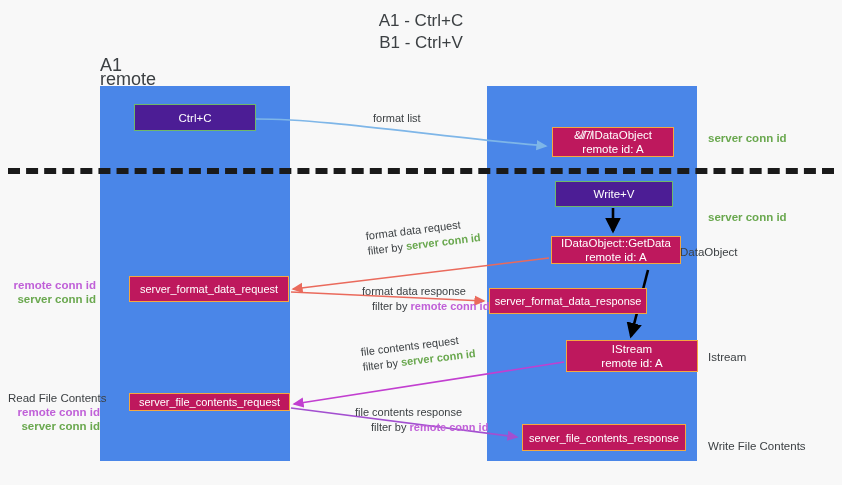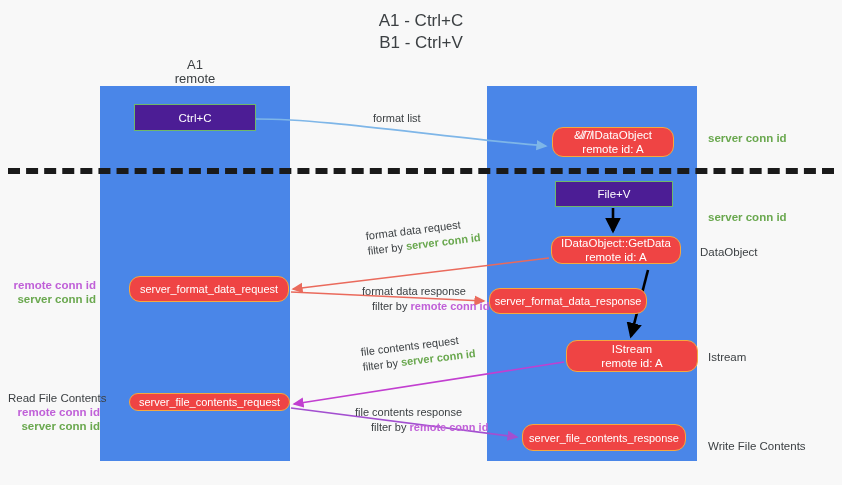--- a/index.html
+++ b/index.html
@@ -29,22 +29,21 @@
     left: 0; top: 10px;
     width: 842px;
     text-align: center;
     font-size: 17px;
     line-height: 22px;
     color: #3c4043;
   }
 
   
   .col-header {
-    text-align: center;
-    font-size: 13px;
+    font-size: 18px;
     line-height: 14px;
     color: #3c4043;
   }
   #col-a1 { left: 100px; top: 58px; width: 190px; }
   #col-b1 { left: 487px; top: 58px; width: 210px; }
 
   
   .lane {
     background: #4a86e8;
   }
@@ -58,21 +57,21 @@
     flex-direction: column;
     align-items: center;
     justify-content: center;
     text-align: center;
     color: #ffffff;
     font-size: 11.5px;
     line-height: 14px;
     border: 1px solid rgba(255,255,255,0.35);
   }
   .box.green { background: #4c1d95; border-color: #6fb869; }
-  .box.orange { background: #ef4444; border-color: #f5a83f; border-radius: 11px; }
+  .box.orange { background: #be185d; border-color: #f5a83f; }
   .box .l2 { display: block; }
 
   #box-ctrlc  { left: 134px; top: 104px; width: 122px; height: 27px; }
   #box-idataobject { left: 552px; top: 127px; width: 122px; height: 30px; }
   #box-ctrlv  { left: 555px; top: 181px; width: 118px; height: 26px; }
   #box-getdata { left: 551px; top: 236px; width: 130px; height: 28px; }
   #box-fmt-req { left: 129px; top: 276px; width: 160px; height: 26px; font-size: 11px;}
   #box-fmt-res { left: 489px; top: 288px; width: 158px; height: 26px; font-size: 11px;}
   #box-istream { left: 566px; top: 340px; width: 132px; height: 32px; }
   #box-file-req { left: 129px; top: 393px; width: 161px; height: 18px; font-size: 11px;}
@@ -82,21 +81,21 @@
   .side-label {
     font-size: 11.5px;
     line-height: 14px;
     color: #3c4043;
     white-space: nowrap;
   }
   .side-label.green { color: #6aa84f; font-weight: bold; }
 
   #ann-server-1 { left: 708px; top: 131px; }
   #ann-server-2 { left: 708px; top: 210px; }
-  #ann-dataobject { left: 700px; top: 245px; }
+  #ann-dataobject { left: 680px; top: 245px; }
   #ann-istream { left: 708px; top: 350px; }
   #ann-writefile { left: 708px; top: 439px; }
 
   
   #ann-left-1 {
     left: 8px; top: 278px; width: 88px; text-align: right;
   }
   #ann-left-2 {
     left: 8px; top: 391px; width: 92px; text-align: right;
   }
@@ -202,21 +201,21 @@
   <div class="abs box green" id="box-ctrlc">
     <span>Ctrl+C</span>
   </div>
 
   <div class="abs box orange" id="box-idataobject">
     <span>&amp;̸/̸7̸IDataObject</span>
     <span class="l2">remote id: A</span>
   </div>
 
   <div class="abs box green" id="box-ctrlv">
-    <span>File+V</span>
+    <span>Write+V</span>
   </div>
 
   <div class="abs box orange" id="box-getdata">
     <span>IDataObject::GetData</span>
     <span class="l2">remote id: A</span>
   </div>
 
   <div class="abs box orange" id="box-fmt-res">
     <span>server_format_data_response</span>
   </div>

